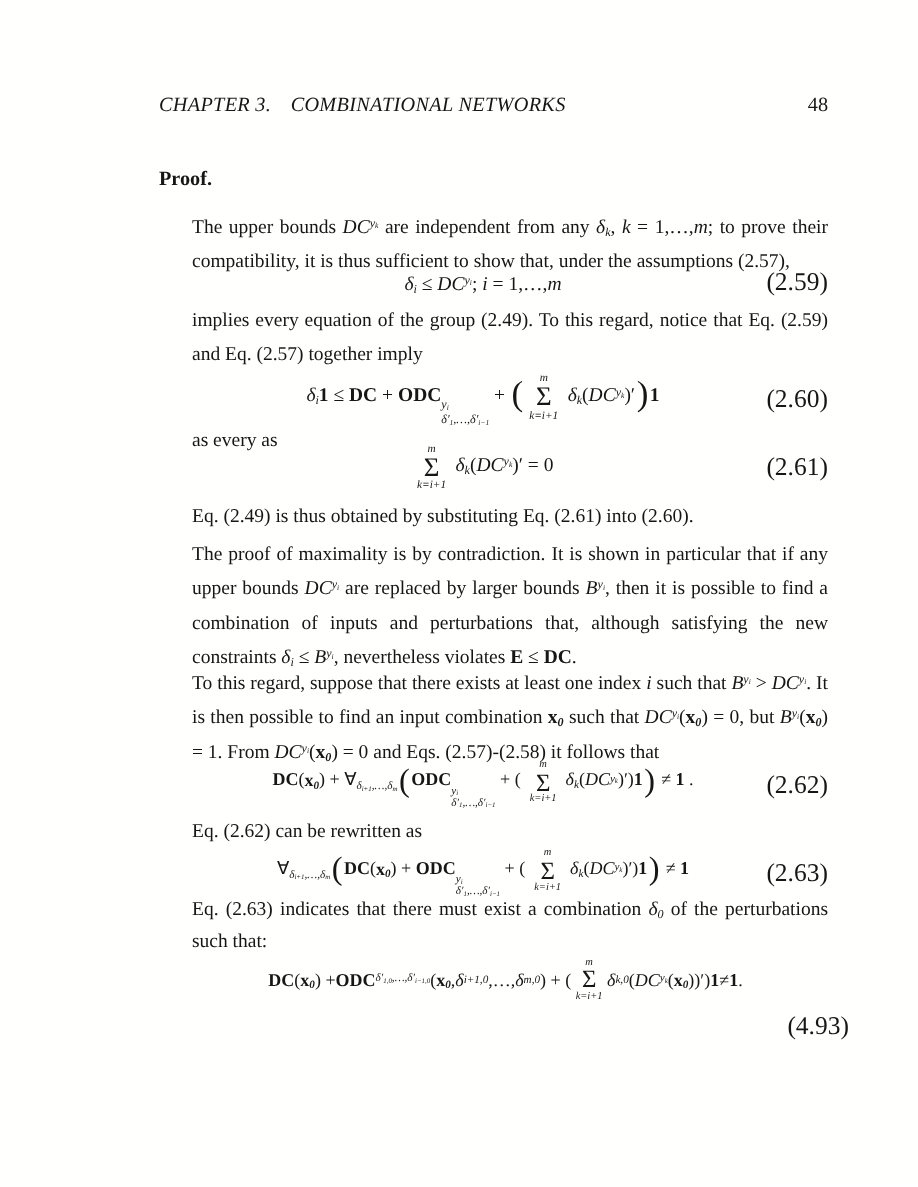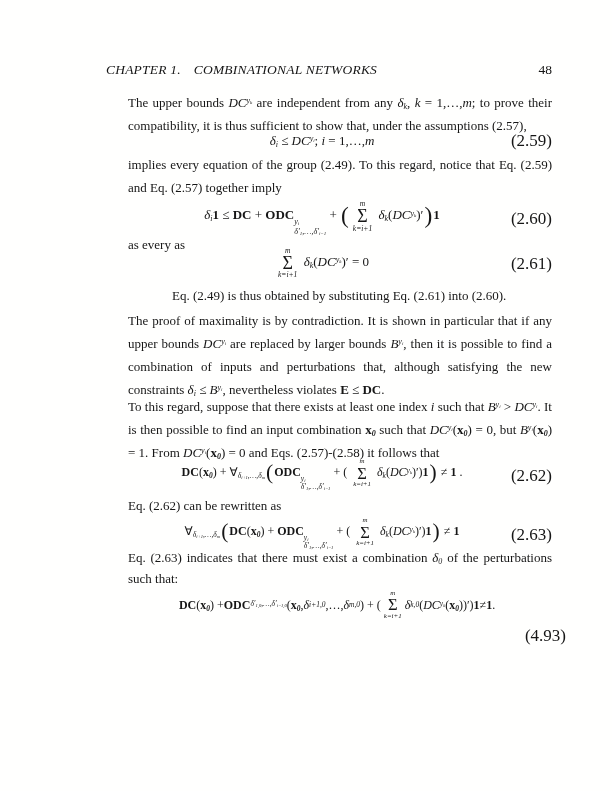--- a/index.html
+++ b/index.html
@@ -44,21 +44,21 @@
   .eq-label-below { flex-direction: column; height: auto; padding-right: 0; }
   .eq-label-below .eq-content { height: 40px; display: flex; align-items: center; }
   .eq-label-below .eq-label { position: static; transform: none; align-self: flex-end; margin-top: 2px; }
   
   .block-0 { margin-top: 13px; }
   .block-1 { margin-top: -10px; }
   .block-2 { margin-top: 0; }
   .block-3 { margin-top: -2px; }
   .block-4 { margin-top: -6px; }
   .block-5 { margin-top: -14px; }
-  .block-6 { margin-top: 0; margin-left: 44px; }
+  .block-6 { margin-top: 0; }
   .block-7 { margin-top: 2px; }
   .block-8 { margin-top: -6px; }
   .block-9 { margin-top: -10px; font-size: 12px; }
   .block-10 { margin-top: -2px; }
   .block-11 { margin-top: -4px; font-size: 12px; }
   .block-12 { margin-top: -8px; line-height: 21px; }
   .block-13 { margin-top: -4px; font-size: 12px; margin-left: -20px; margin-right: -14px; width: auto; }
   
   .mb { font-weight: bold; font-style: normal; }
   .mi { font-style: italic; }
@@ -78,25 +78,26 @@
     font-size: 1.8em; font-style: normal; font-weight: 400;
     vertical-align: middle; line-height: 0; position: relative; top: -0.05em; padding: 0 1px;
   }
 </style>
 </head>
 <body>
 
 <div class="page">
   <div class="hdr">
     <div class="hdr-left">
-      <span>CHAPTER 1.</span><span class="gap"></span><span>COMBINATIONAL NETWORKS</span>
+      <span>CHAPTER 3.</span><span class="gap"></span><span>COMBINATIONAL NETWORKS</span>
     </div>
     <div class="hdr-page">48</div>
   </div>
 
+  <div class="proof-label">Proof.</div>
 
   <div class="proof-body">
       <div class="para block-0">The upper bounds <span class="mi">DC</span><span class="msup">y<span class="msub">k</span></span> are independent from any <span class="mi">δ</span><span class="msub">k</span>, <span class="mi">k</span> = 1,…,<span class="mi">m</span>; to prove their compatibility, it is thus sufficient to show that, under the assumptions (2.57),</div>
       <div class="eq block-1">
         <span class="eq-content"><span class="mi">δ</span><span class="msub">i</span> ≤ <span class="mi">DC</span><span class="msup">y<span class="msub">i</span></span>; <span class="mi">i</span> = 1,…,<span class="mi">m</span></span>
         <span class="eq-label">(2.59)</span>
       </div>
       <div class="para block-2">implies every equation of the group (2.49).  To this regard, notice that Eq. (2.59) and Eq. (2.57) together imply</div>
       <div class="eq block-3 eq-tall">
         <span class="eq-content"><span class="mi">δ</span><span class="msub">i</span><span class="mb">1</span> ≤ <span class="mb">DC</span> + <span class="mb">ODC</span><span class="mstack">

